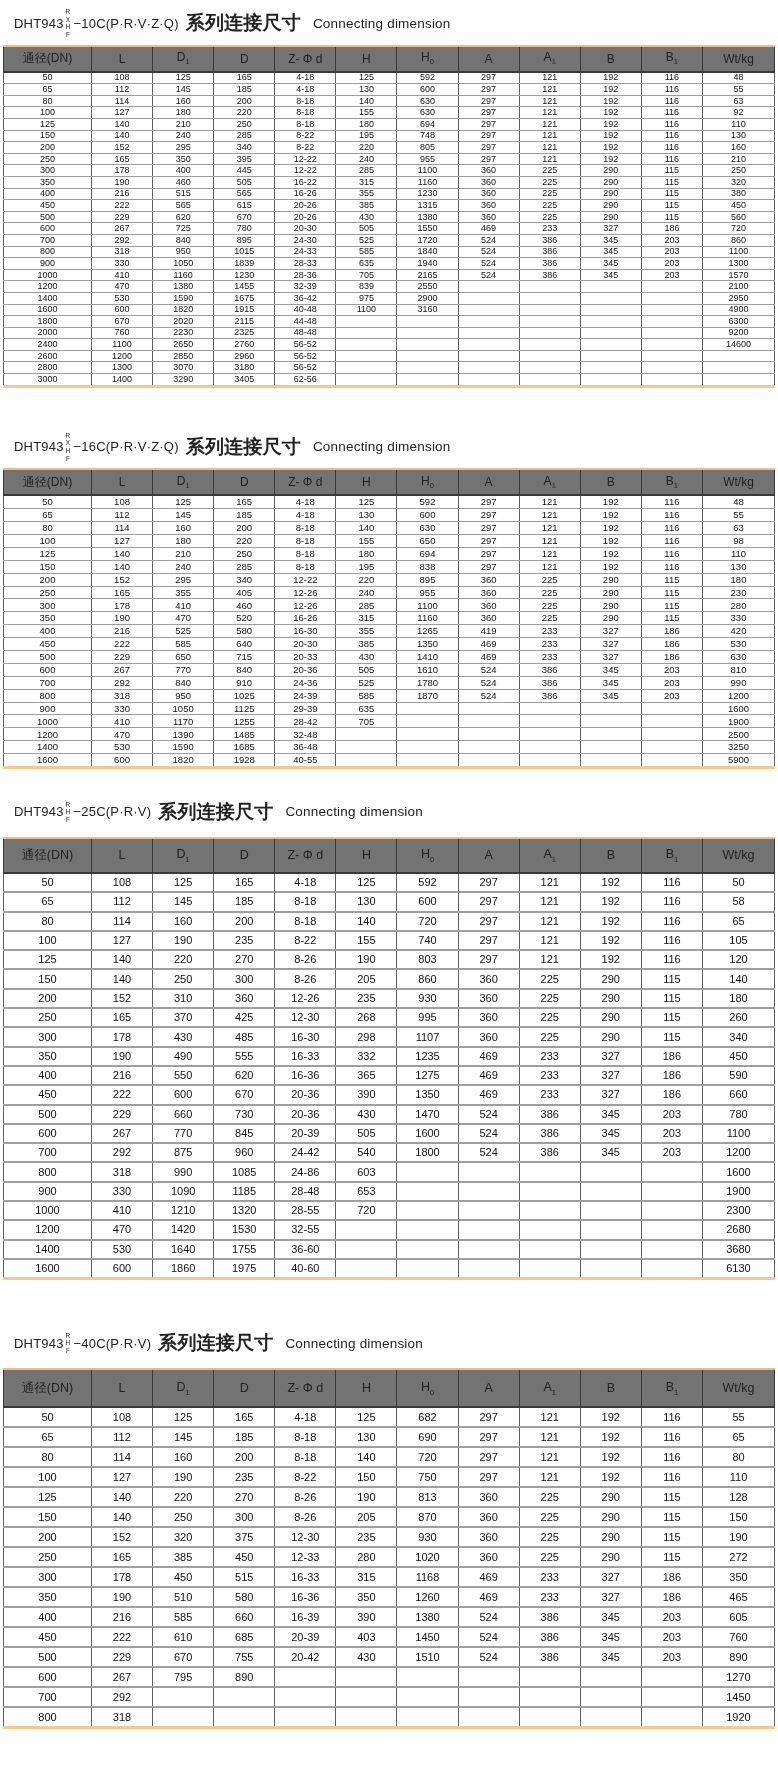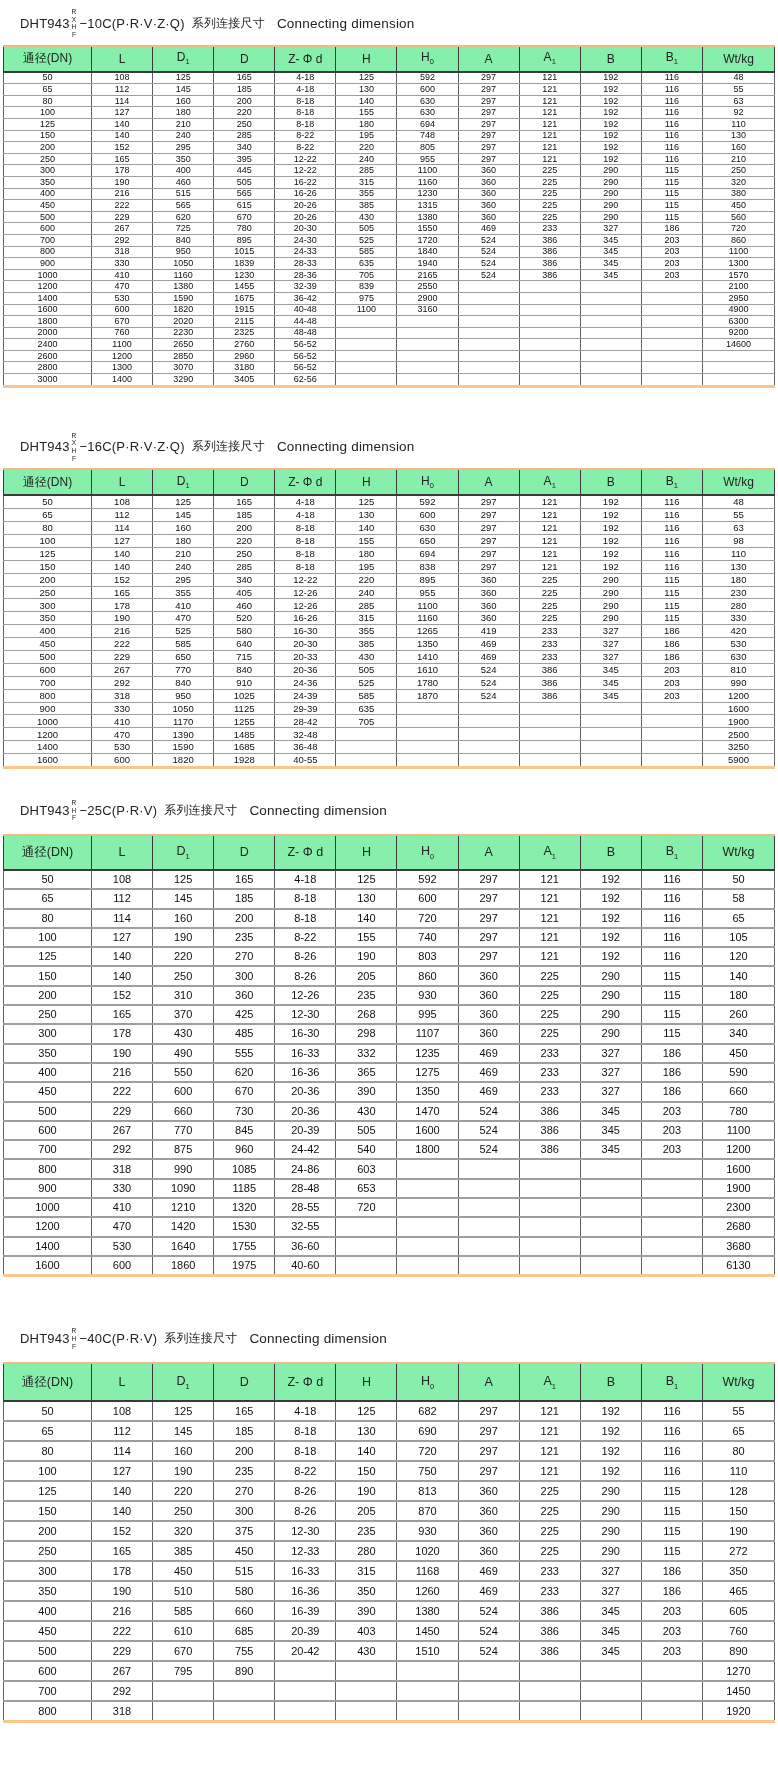--- a/index.html
+++ b/index.html
@@ -6,57 +6,57 @@
   body {
     width:778px;
     background:#ffffff;
     font-family:"Liberation Sans", sans-serif;
     color:#1a1a1a;
   }
   .tbl-section { margin:0; }
   .tbl-title {
     display:flex;
     align-items:center;
-    margin:0 0 0 20px;
+    margin:0 0 0 14px;
     font-size:13px;
     font-weight:400;
     color:#222;
     letter-spacing:0.2px;
     white-space:nowrap;
   }
   .tbl-title .stack {
     display:flex;
     flex-direction:column;
     align-items:center;
     justify-content:center;
     font-size:6.5px;
     line-height:1.18;
     margin:0 3px 0 2px;
   }
-  .tbl-title .cn { font-weight:400; margin-left:7px; font-size:12px; }
+  .tbl-title .cn { font-weight:700; margin-left:7px; font-size:19px; }
   .tbl-title .en { margin-left:12px; font-size:13.5px; font-weight:400; }
 
   .sec-1 { margin-top:8px; }
   .sec-2 { margin-top:44px; }
   .sec-3 { margin-top:30px; }
   .sec-4 { margin-top:50px; }
   .sec-1 .tbl-title, .sec-2 .tbl-title { margin-bottom:6px; }
   .sec-3 .tbl-title, .sec-4 .tbl-title { margin-bottom:12px; }
 
   .dim-table {
     border-collapse:collapse;
     table-layout:fixed;
     width:772px;
     margin-left:3px;
     border-bottom:3px solid #f8c68e;
   }
   .dim-table th:first-child, .dim-table td:first-child { width:87px; }
   .dim-table th:last-child,  .dim-table td:last-child  { width:71px; }
   .dim-table thead th {
-    background:#86efac;
+    background:#737373;
     font-weight:400;
     font-size:12px;
     color:#222;
     border:1px solid #3a3a3a;
     border-top:2px solid #f2b985;
     border-bottom:2px solid #3a3a3a;
     padding:0;
   }
   .dim-table sub { font-size:7.5px; }
   .dim-table tbody td {

